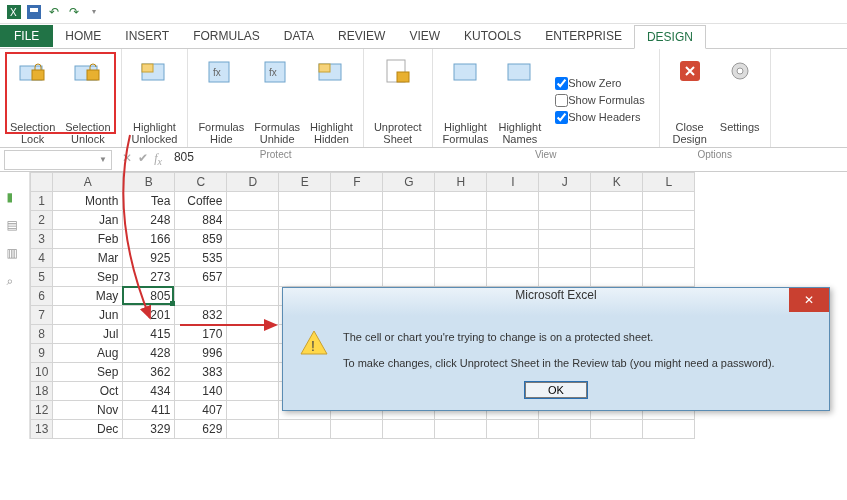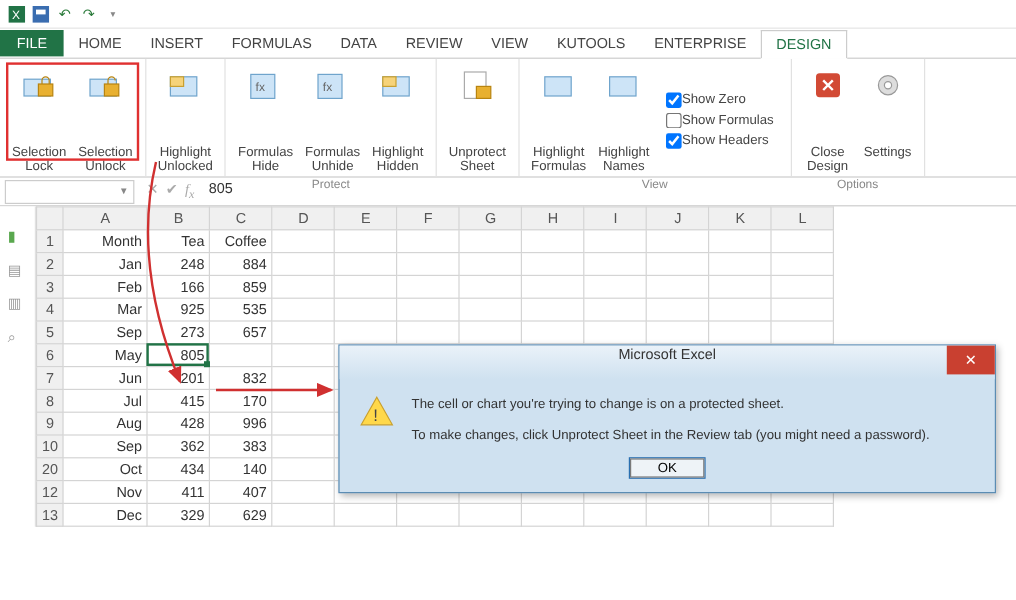--- a/index.html
+++ b/index.html
@@ -454,21 +454,21 @@
             <td class="num"></td>
             <td class="num"></td>
             <td class="num"></td>
             <td class="num"></td>
             <td class="num"></td>
             <td class="num"></td>
             <td class="num"></td>
             <td class="num"></td>
           </tr>
           <tr>
-            <th class="row-head ">20</th>
+            <th class="row-head ">18</th>
             <td class="txt">Oct</td>
             <td class="num">434</td>
             <td class="num">140</td>
             <td class="num"></td>
             <td class="num"></td>
             <td class="num"></td>
             <td class="num"></td>
             <td class="num"></td>
             <td class="num"></td>
             <td class="num"></td>

